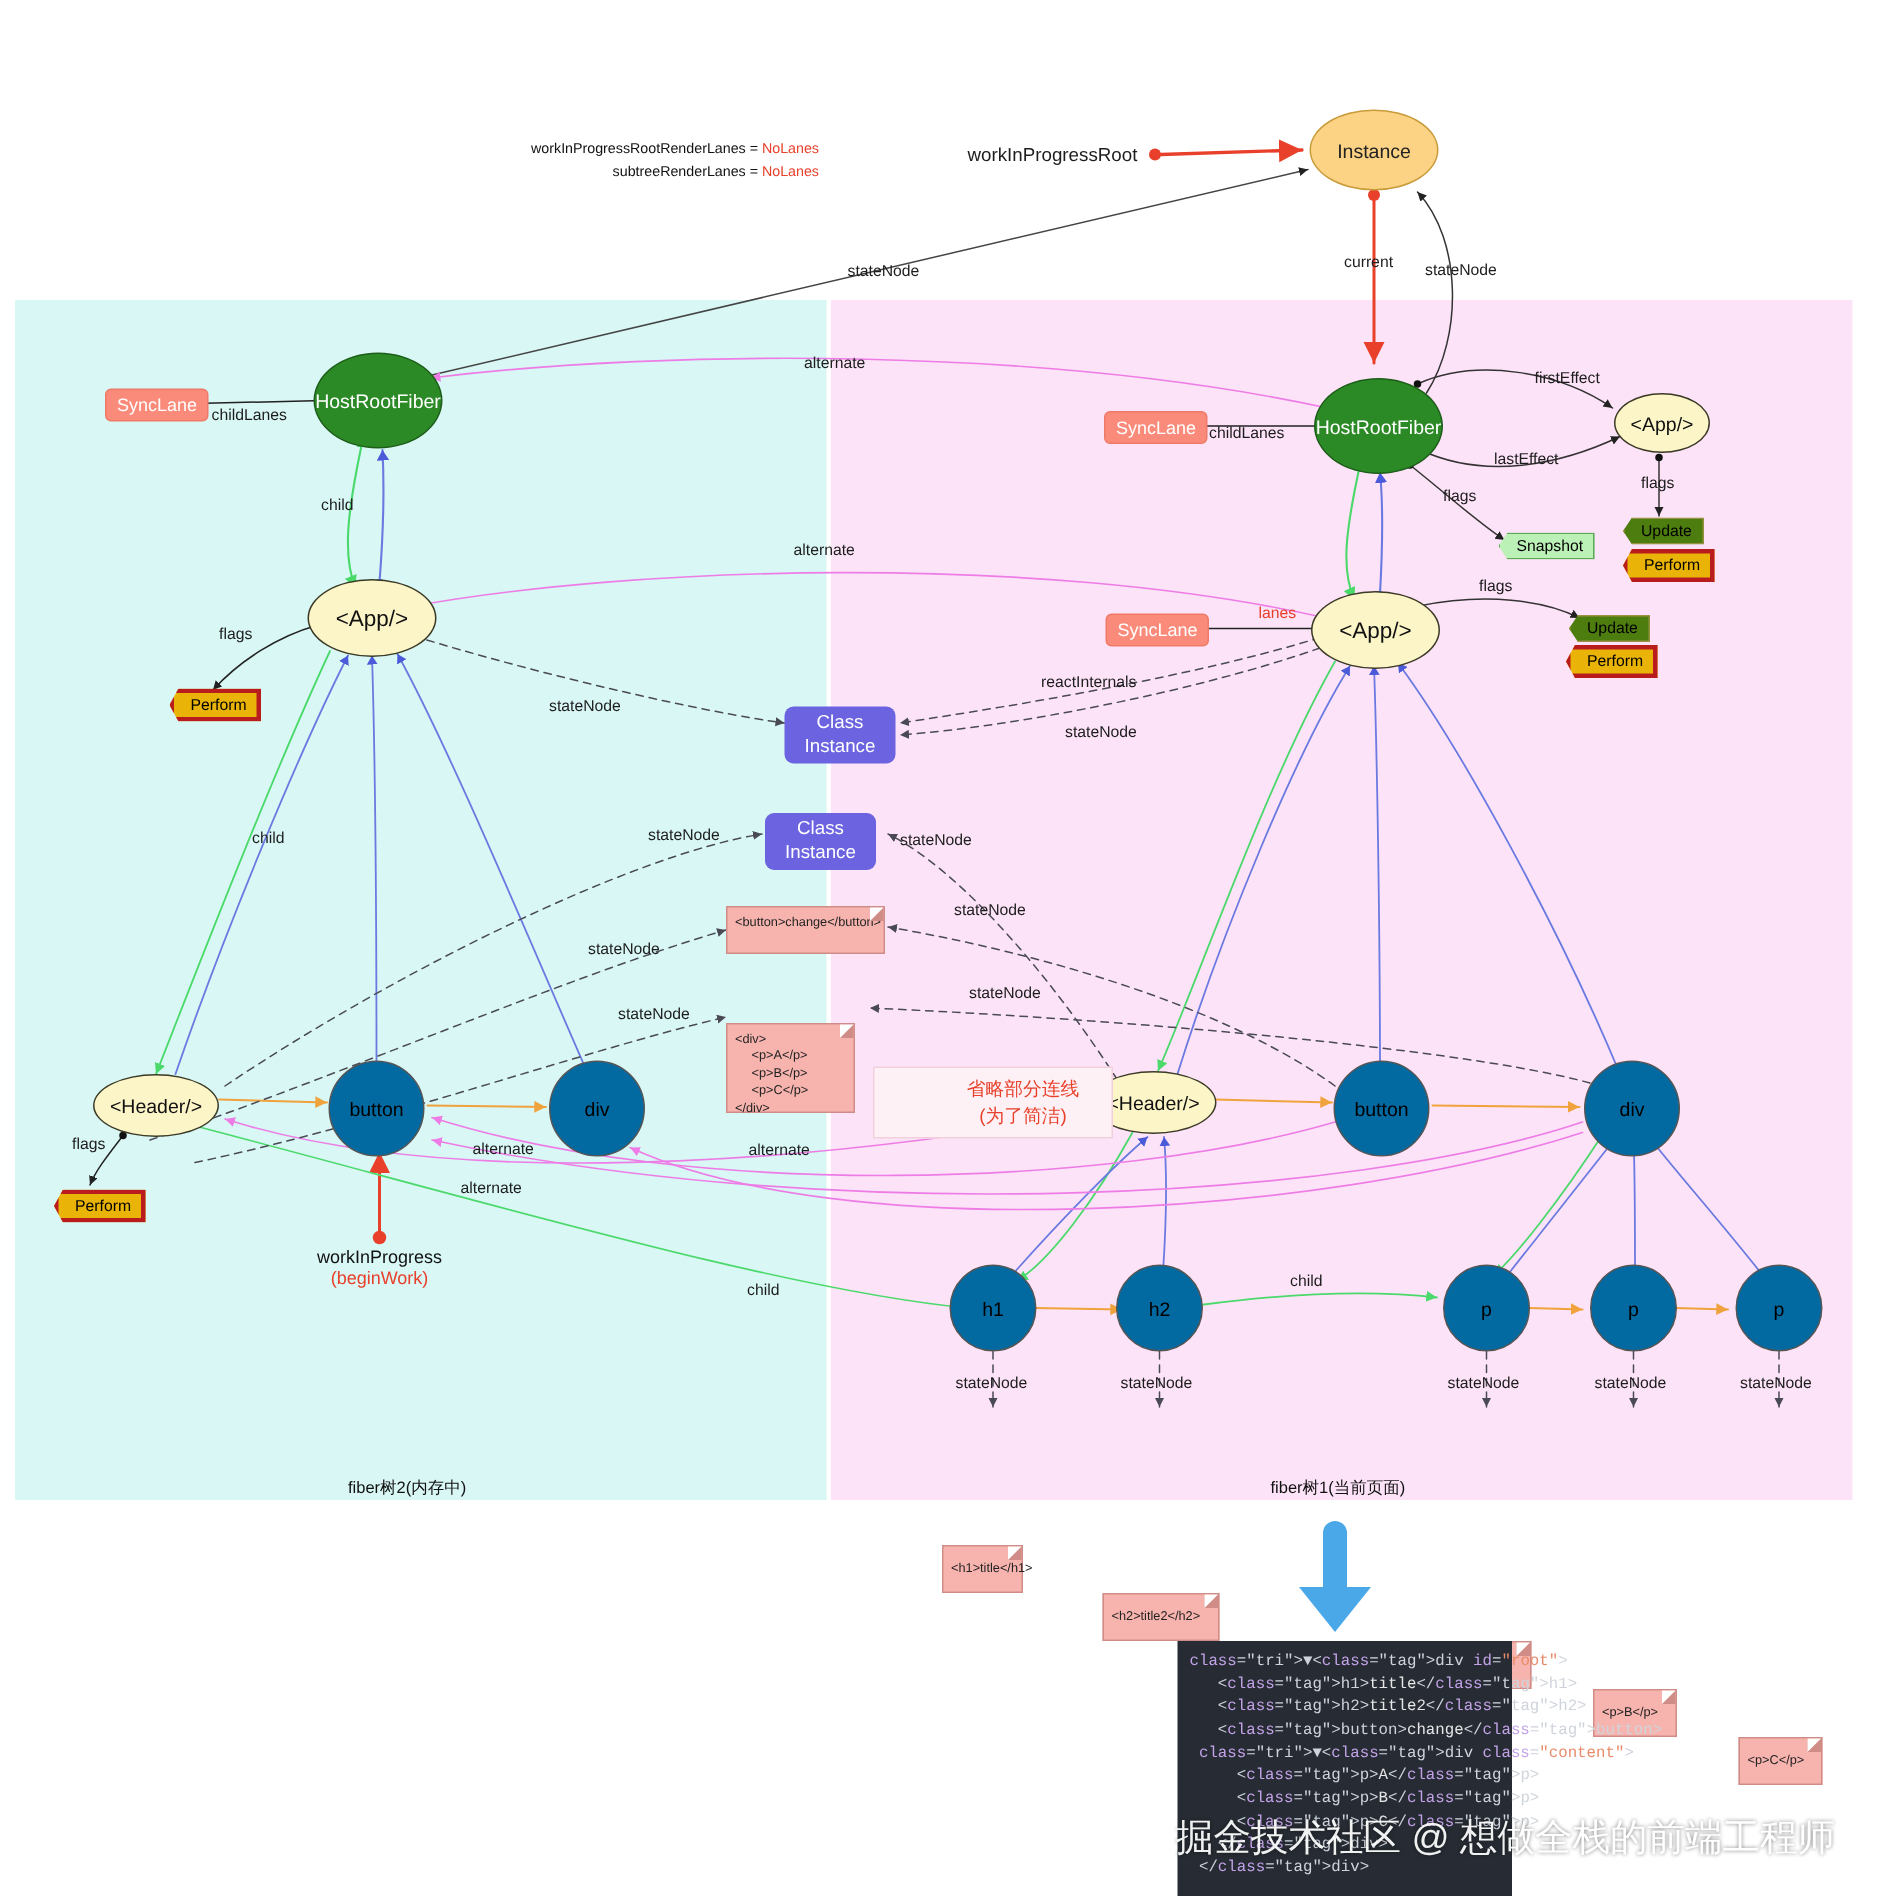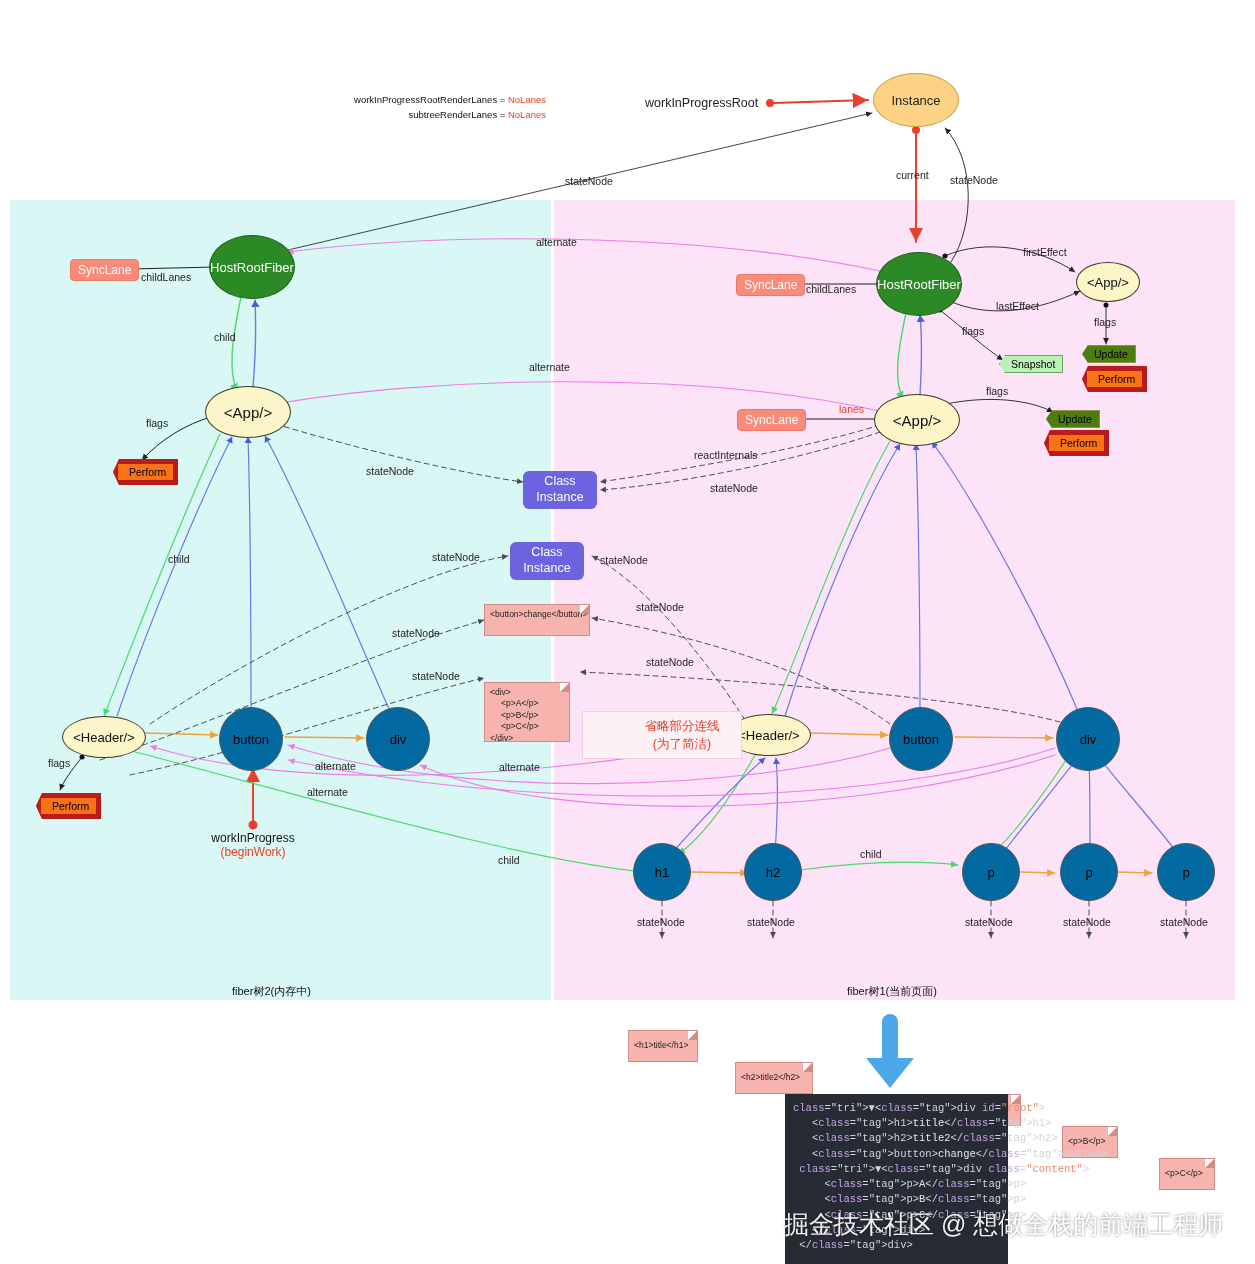--- a/index.html
+++ b/index.html
@@ -22,21 +22,21 @@
              line-height:1.25;padding:5px 8px;}
   .note{background:#f7b4ae;border:1px solid #d08d88;font-size:8.5px;color:#222;
         text-align:left;justify-content:flex-start;align-items:flex-start;
         padding:4px 5px;line-height:1.35;position:relative;}
   .note:after{content:"";position:absolute;right:0;top:0;border-width:0 0 9px 9px;
               border-style:solid;border-color:#d08d88 #fff;}
   .flagtag{position:absolute;font-size:10.5px;padding:2px 7px 2px 11px;z-index:6;
            display:flex;align-items:center;justify-content:center;}
   .flag-update{background:#4d7c0f;border:1px solid #9a9142;
      clip-path:polygon(6px 0,100% 0,100% 100%,6px 100%,0 50%);}
-  .flag-perform{background:#f97316;border:5px solid #b91c1c;
+  .flag-perform{background:#eab308;border:3px solid #b91c1c;
      clip-path:polygon(6px 0,100% 0,100% 100%,6px 100%,0 50%);}
   .flag-snapshot{background:#bbf0b7;border:1px solid #5fa85a;
      clip-path:polygon(6px 0,100% 0,100% 100%,6px 100%,0 50%);}
   .wlabel{position:absolute;font-size:10.5px;color:#1d1d1d;z-index:7;white-space:nowrap;}
   .wlabel.red{color:#e8402a;}
   .title{position:absolute;left:0;right:0;top:4px;text-align:center;font-size:11.5px;color:#111;}
   .zonelabel{position:absolute;font-size:11px;color:#111;z-index:7;}
   .omit{position:absolute;background:#fdf1f6;border:1px solid #f2cfdd;color:#e8402a;
         font-size:12.5px;text-align:center;line-height:1.45;padding:5px 8px;z-index:8;}
   .wip{position:absolute;text-align:center;font-size:12px;color:#111;z-index:7;}
@@ -263,21 +263,21 @@
   </div>
 
   <div class="node note" style="left:484px;top:604px;width:106px;height:32px;">&lt;button&gt;change&lt;/button&gt;</div>
   <div class="node note" style="left:484px;top:650px;width:86px;height:60px;flex-direction:column;">
     <div>&lt;div&gt;</div>
     <div style="padding-left:11px">&lt;p&gt;A&lt;/p&gt;</div>
     <div style="padding-left:11px">&lt;p&gt;B&lt;/p&gt;</div>
     <div style="padding-left:11px">&lt;p&gt;C&lt;/p&gt;</div>
     <div>&lt;/div&gt;</div>
   </div>
-  <div class="node note" style="left:628px;top:938px;width:70px;height:32px;align-items:center;">&lt;h1&gt;title&lt;/h1&gt;</div>
+  <div class="node note" style="left:628px;top:938px;width:54px;height:32px;align-items:center;">&lt;h1&gt;title&lt;/h1&gt;</div>
   <div class="node note" style="left:735px;top:938px;width:78px;height:32px;align-items:center;">&lt;h2&gt;title2&lt;/h2&gt;</div>
   <div class="node note" style="left:965px;top:938px;width:56px;height:32px;align-items:center;">&lt;p&gt;A&lt;/p&gt;</div>
   <div class="node note" style="left:1062px;top:938px;width:56px;height:32px;align-items:center;">&lt;p&gt;B&lt;/p&gt;</div>
   <div class="node note" style="left:1159px;top:938px;width:56px;height:32px;align-items:center;">&lt;p&gt;C&lt;/p&gt;</div>
 
   <div class="flagtag flag-perform" style="left:113px;top:459px;">Perform</div>
   <div class="flagtag flag-perform" style="left:36px;top:793px;">Perform</div>
   <div class="flagtag flag-snapshot" style="left:999px;top:355px;">Snapshot</div>
   <div class="flagtag flag-update" style="left:1082px;top:345px;">Update</div>
   <div class="flagtag flag-perform" style="left:1082px;top:366px;">Perform</div>

